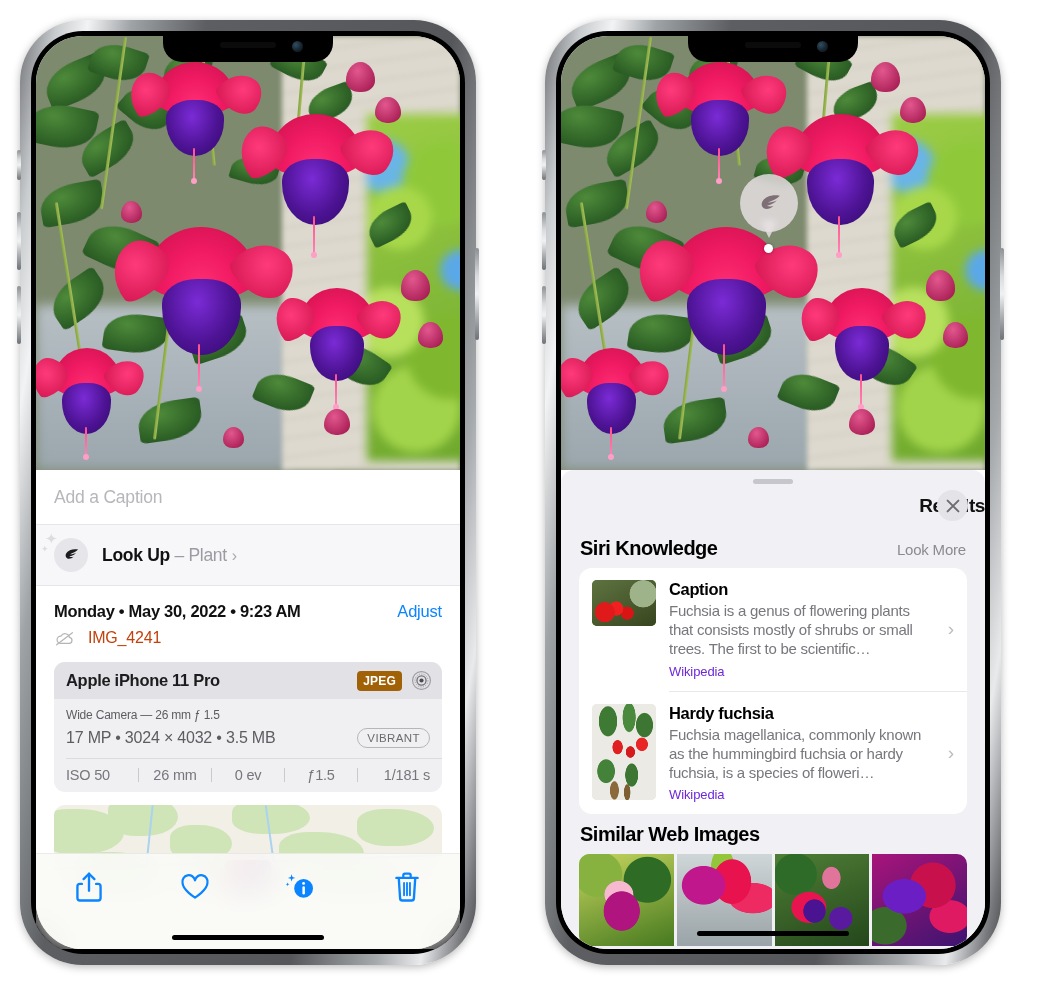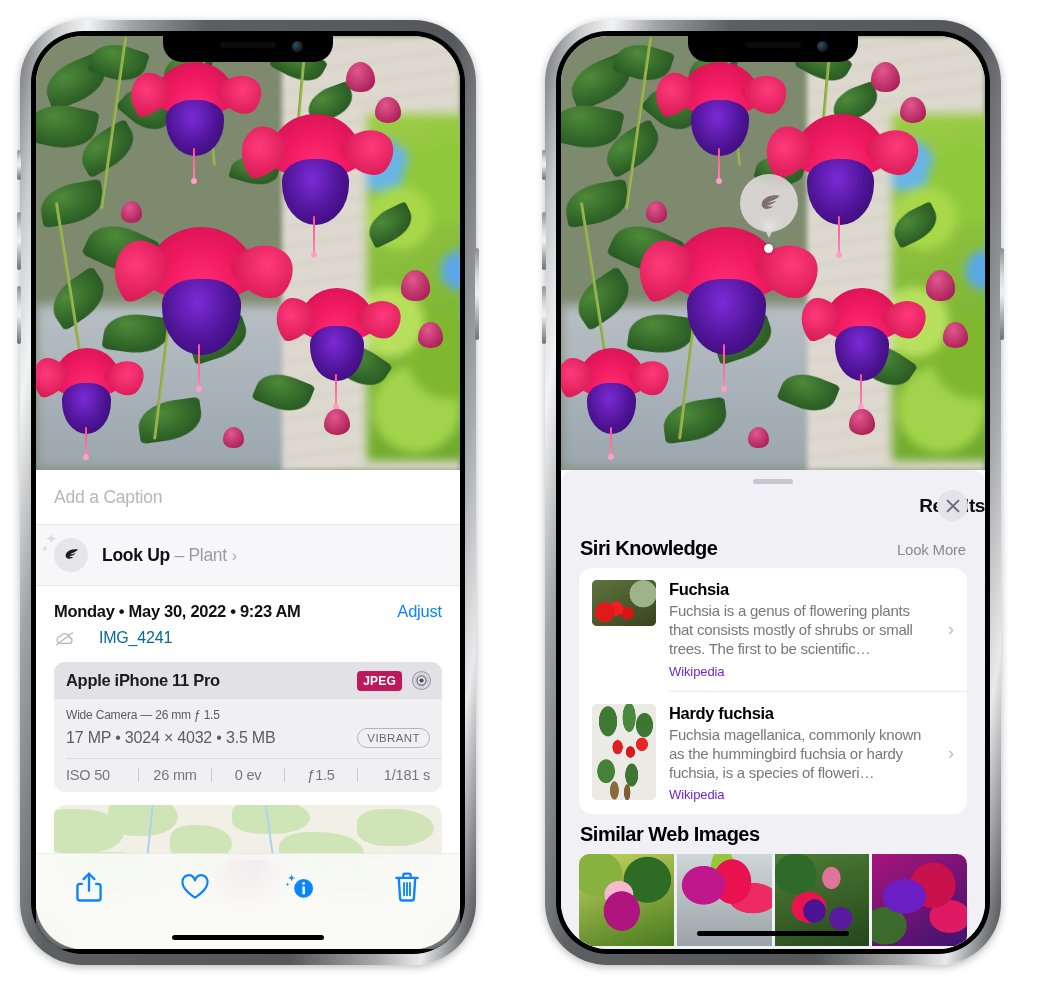--- a/index.html
+++ b/index.html
@@ -216,40 +216,40 @@
   .chev-sm { color: #a9a9af; font-size: 16px; margin-left: 5px; }
 
   .meta-block { padding: 0 18px; background: #fff; }
   .meta-top {
     display: flex; align-items: baseline; justify-content: space-between;
     padding-top: 16px;
   }
   .meta-date { font-size: 16.5px; font-weight: 700; color: #111; letter-spacing: -0.3px; }
   .adjust-link { font-size: 16.5px; color: #0a84ff; letter-spacing: -0.2px; }
   .meta-file {
-    display: flex; align-items: center; gap: 24px;
+    display: flex; align-items: center; gap: 13px;
     margin-top: 8px;
-    font-size: 16px; color: #0369a1; letter-spacing: -0.2px;
+    font-size: 16px; color: #c2410c; letter-spacing: -0.2px;
   }
   .meta-file svg { width: 21px; height: 15px; flex: 0 0 21px; }
 
   .exif-card {
     margin: 15px 18px 0 18px;
     border-radius: 11px; overflow: hidden;
     background: #f0f0f3;
   }
   .exif-head {
     display: flex; align-items: center; justify-content: space-between;
     background: #e2e2e6;
     padding: 8px 10px 8px 12px;
   }
   .exif-model { font-size: 16.5px; font-weight: 700; color: #1c1c1e; letter-spacing: -0.3px; }
   .exif-head-right { display: flex; align-items: center; gap: 9px; }
   .badge-jpeg {
-    background: #be185d; color: #fff;
+    background: #a16207; color: #fff;
     font-size: 12px; font-weight: 600; letter-spacing: 0.2px;
     padding: 3px 6px; border-radius: 4px;
   }
   .icon-lens { width: 21px; height: 21px; }
   .exif-body { padding: 9px 12px 10px 12px; }
   .exif-line1 { font-size: 12px; color: #5c5c61; letter-spacing: -0.2px; }
   .exif-line2 {
     display: flex; align-items: center; justify-content: space-between;
     margin-top: 6px;
   }
@@ -690,21 +690,21 @@
             <div class="kn-row">
               <div class="kn-thumb t1">
                 <div style="position:absolute;inset:0;background:
                      radial-gradient(circle at 20% 70%,#e01a1a 0 16%,transparent 17%),
                      radial-gradient(circle at 38% 62%,#f02020 0 14%,transparent 15%),
                      radial-gradient(circle at 55% 72%,#d81414 0 13%,transparent 14%),
                      radial-gradient(circle at 80% 30%,#9fb38a 0 22%,transparent 23%),
                      linear-gradient(150deg,#5e7340,#38451f)"></div>
               </div>
               <div class="kn-body">
-                <div class="kn-title">Fuchsia</div>
+                <div class="kn-title">Caption</div>
                 <div class="kn-desc">Fuchsia is a genus of flowering plants that consists mostly of shrubs or small trees. The first to be scientific…</div>
                 <div class="kn-src">Wikipedia</div>
               </div>
               <span class="kn-chev">›</span>
             </div>
             <div class="card-div"></div>
             <div class="kn-row">
               <div class="kn-thumb t2">
                 <div style="position:absolute;inset:0;background:
                      radial-gradient(ellipse at 25% 18%,#3f7a35 0 13%,transparent 14%),

